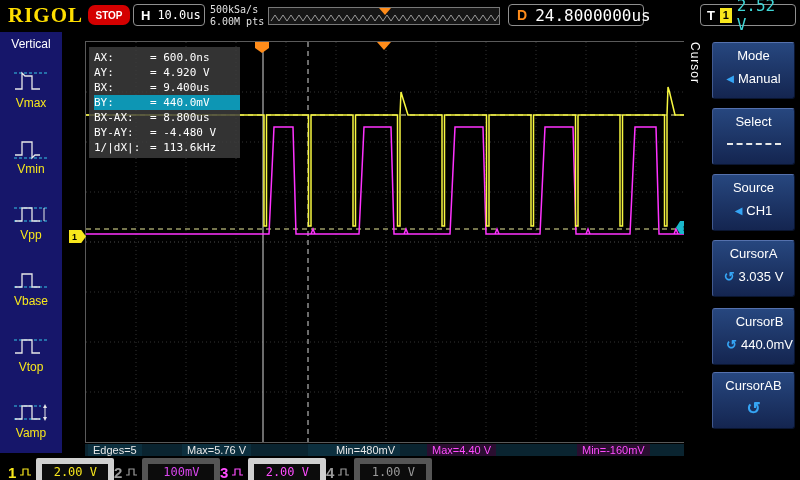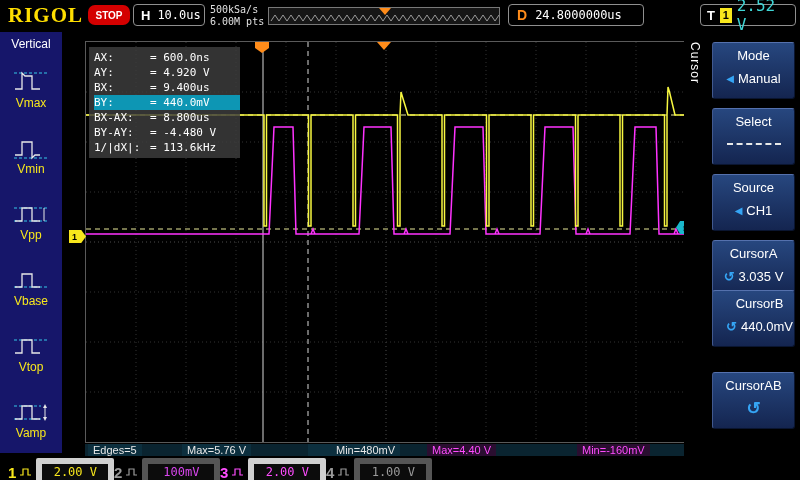--- a/index.html
+++ b/index.html
@@ -21,21 +21,21 @@
   .srate{position:absolute;left:210px;top:4px;font-family:"DejaVu Sans Mono",monospace;
         font-size:10px;line-height:12px;color:#e0e0e0;}
   .preview{position:absolute;left:268px;top:7px;width:232px;height:18px;background:#161616;
         border:1px solid #787878;box-sizing:border-box;}
   .preview svg{position:absolute;left:0;top:0;}
   .ptrig{position:absolute;left:110px;top:0;width:0;height:0;border-left:6px solid transparent;
         border-right:6px solid transparent;border-top:7px solid #ff8c1a;}
   .dgroup{position:absolute;left:508px;top:4px;width:136px;height:22px;border:1px solid #8f8f8f;
         border-radius:4px;display:flex;align-items:center;gap:8px;padding:0 8px;box-sizing:border-box;}
   .dlabel{font-weight:bold;font-size:14px;color:#ff8c1a;}
-  .dval{font-size:12px;color:#fff;}
+  .dval{font-size:16px;color:#fff;}
   .tgroup{position:absolute;left:700px;top:4px;width:96px;height:22px;border:1px solid #8f8f8f;
         border-radius:4px;display:flex;align-items:center;gap:5px;padding:0 6px;box-sizing:border-box;}
   .tlabel{font-weight:bold;font-size:13px;color:#fff;}
   .tsrc{width:13px;height:15px;background:#f8e71c;color:#000;font-weight:bold;font-size:11px;
         display:flex;align-items:center;justify-content:center;}
   .tlev{font-size:16px;color:#3fd6d6;}
 
   
   .sidebar{position:absolute;left:0;top:32px;width:62px;height:421px;background:#16166a;}
   .sb-title{color:#fff;font-size:12px;text-align:center;padding-top:5px;height:19px;}
@@ -85,21 +85,21 @@
         font-family:"DejaVu Sans Mono",monospace;font-size:12px;}
   .speaker{position:absolute;left:766px;top:3px;}
 
   
   .rpanel{position:absolute;left:684px;top:32px;width:116px;height:448px;background:#000;}
   .rtab{position:absolute;left:4px;top:10px;color:#fff;font-size:12px;letter-spacing:1px;
         writing-mode:vertical-rl;}
   .menu-btn{position:absolute;left:28px;width:83px;height:57px;border-radius:3px;cursor:pointer;
         background:linear-gradient(#27477f,#142550);border:1px solid #0a1530;
         border-top-color:#5571ad;border-left-color:#41598f;box-sizing:border-box;}
-  .mb0{top:10px;}.mb1{top:76px;}.mb2{top:142px;}.mb3{top:208px;}.mb4{top:258px;padding-left:12px;}.mb5{top:340px;}
+  .mb0{top:10px;}.mb1{top:76px;}.mb2{top:142px;}.mb3{top:208px;}.mb4{top:276px;padding-left:12px;}.mb5{top:340px;}
   .mhead{color:#fff;font-size:13px;text-align:center;padding-top:5px;}
   .mval{margin-top:8px;display:flex;align-items:center;justify-content:center;gap:4px;
         color:#fff;font-size:13px;}
   .marrow{color:#35a5f5;font-size:10px;}
   .mrot{color:#35a5f5;font-size:13px;font-weight:bold;}
   .dashicon{width:54px;margin:14px auto 0;border-top:2px dashed #e8e8e8;}
   .abicon{display:block;text-align:center;color:#35a5f5;font-size:17px;font-weight:bold;margin-top:5px;}
 </style>
 </head>
 <body>

